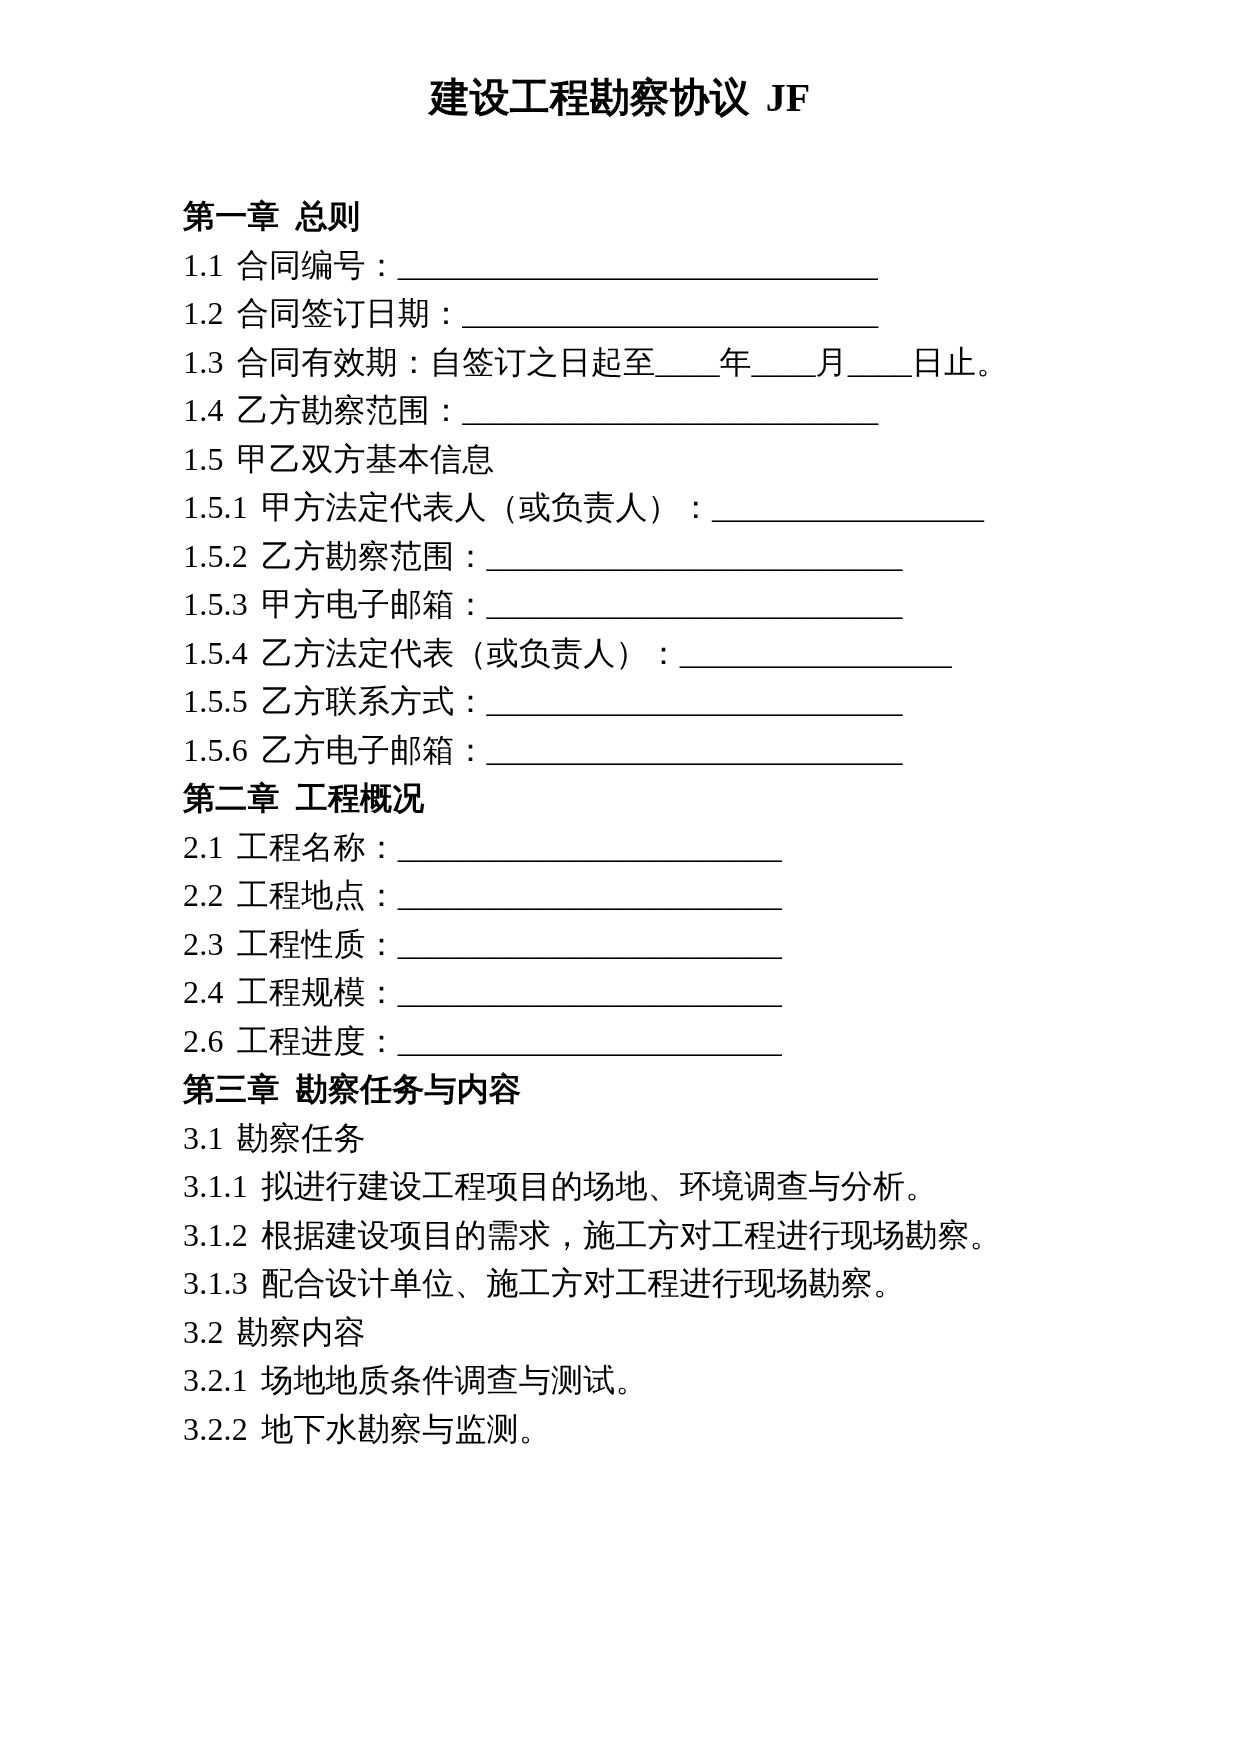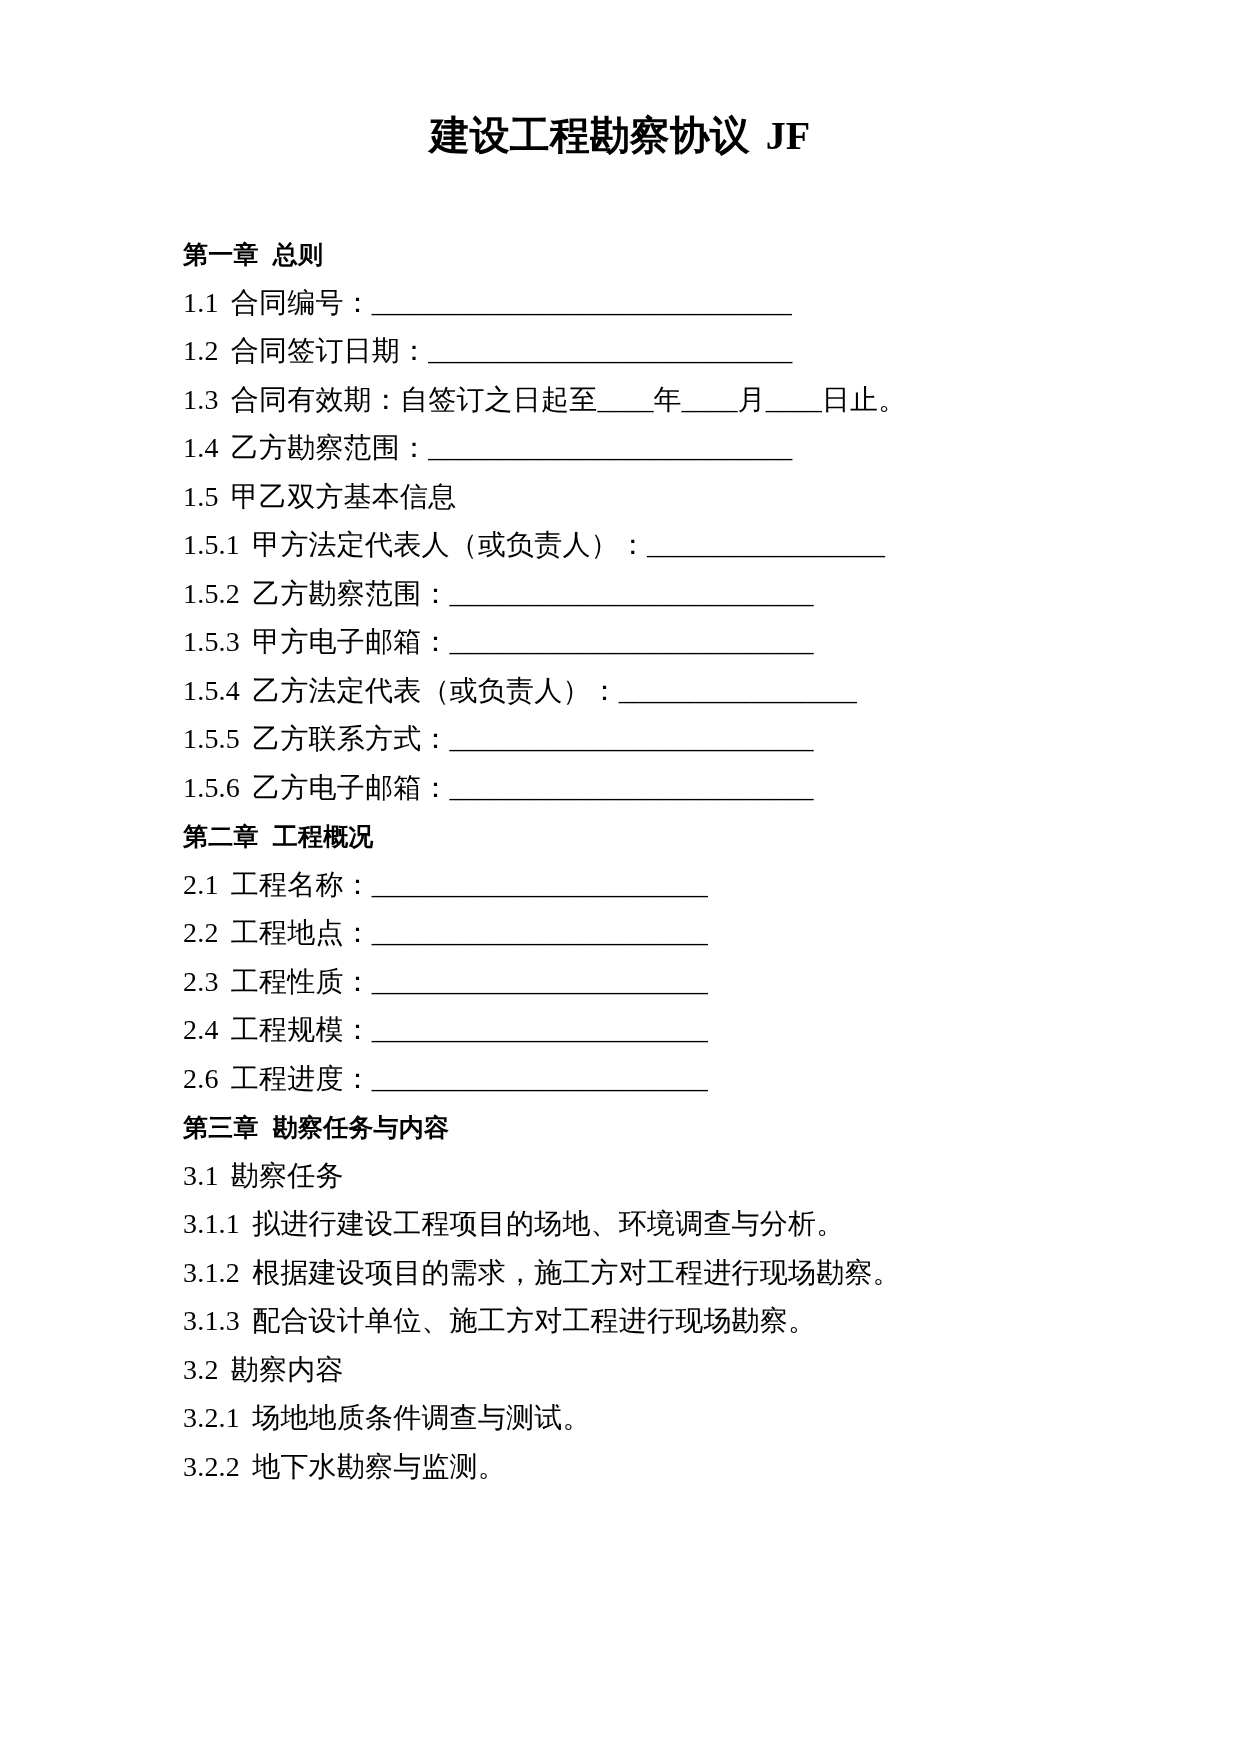--- a/index.html
+++ b/index.html
@@ -4,48 +4,48 @@
 <style>
   html, body { margin: 0; padding: 0; background: #ffffff; }
   .page {
     position: relative;
     width: 1240px;
     height: 1753px;
     box-sizing: border-box;
     background: #ffffff;
     color: #000000;
     overflow: hidden;
-    padding-top: 112px;
+    padding-top: 74px;
     font-family: "Liberation Serif", "DejaVu Serif", serif;
   }
   .title {
     margin: 0;
     text-align: center;
     font-size: 40px;
     font-weight: bold;
     line-height: 48px;
     word-spacing: 6px;
     font-family: "Liberation Serif", "DejaVu Serif", serif;
   }
   .content {
     margin-top: 70px;
     padding-left: 183px;
     padding-right: 60px;
   }
   .line {
     margin: 0;
-    font-size: 28px;
+    font-size: 32px;
     line-height: 48.5px;
     white-space: nowrap;
     word-spacing: 5px;
     letter-spacing: 0.2px;
   }
   .chapter {
     font-weight: bold;
-    font-size: 25px;
+    font-size: 32px;
     font-family: "Liberation Sans", "DejaVu Sans", sans-serif;
     word-spacing: 7px;
   }
   .blank {
     letter-spacing: 0;
     word-spacing: 0;
   }
 </style>
 </head>
 <body>

